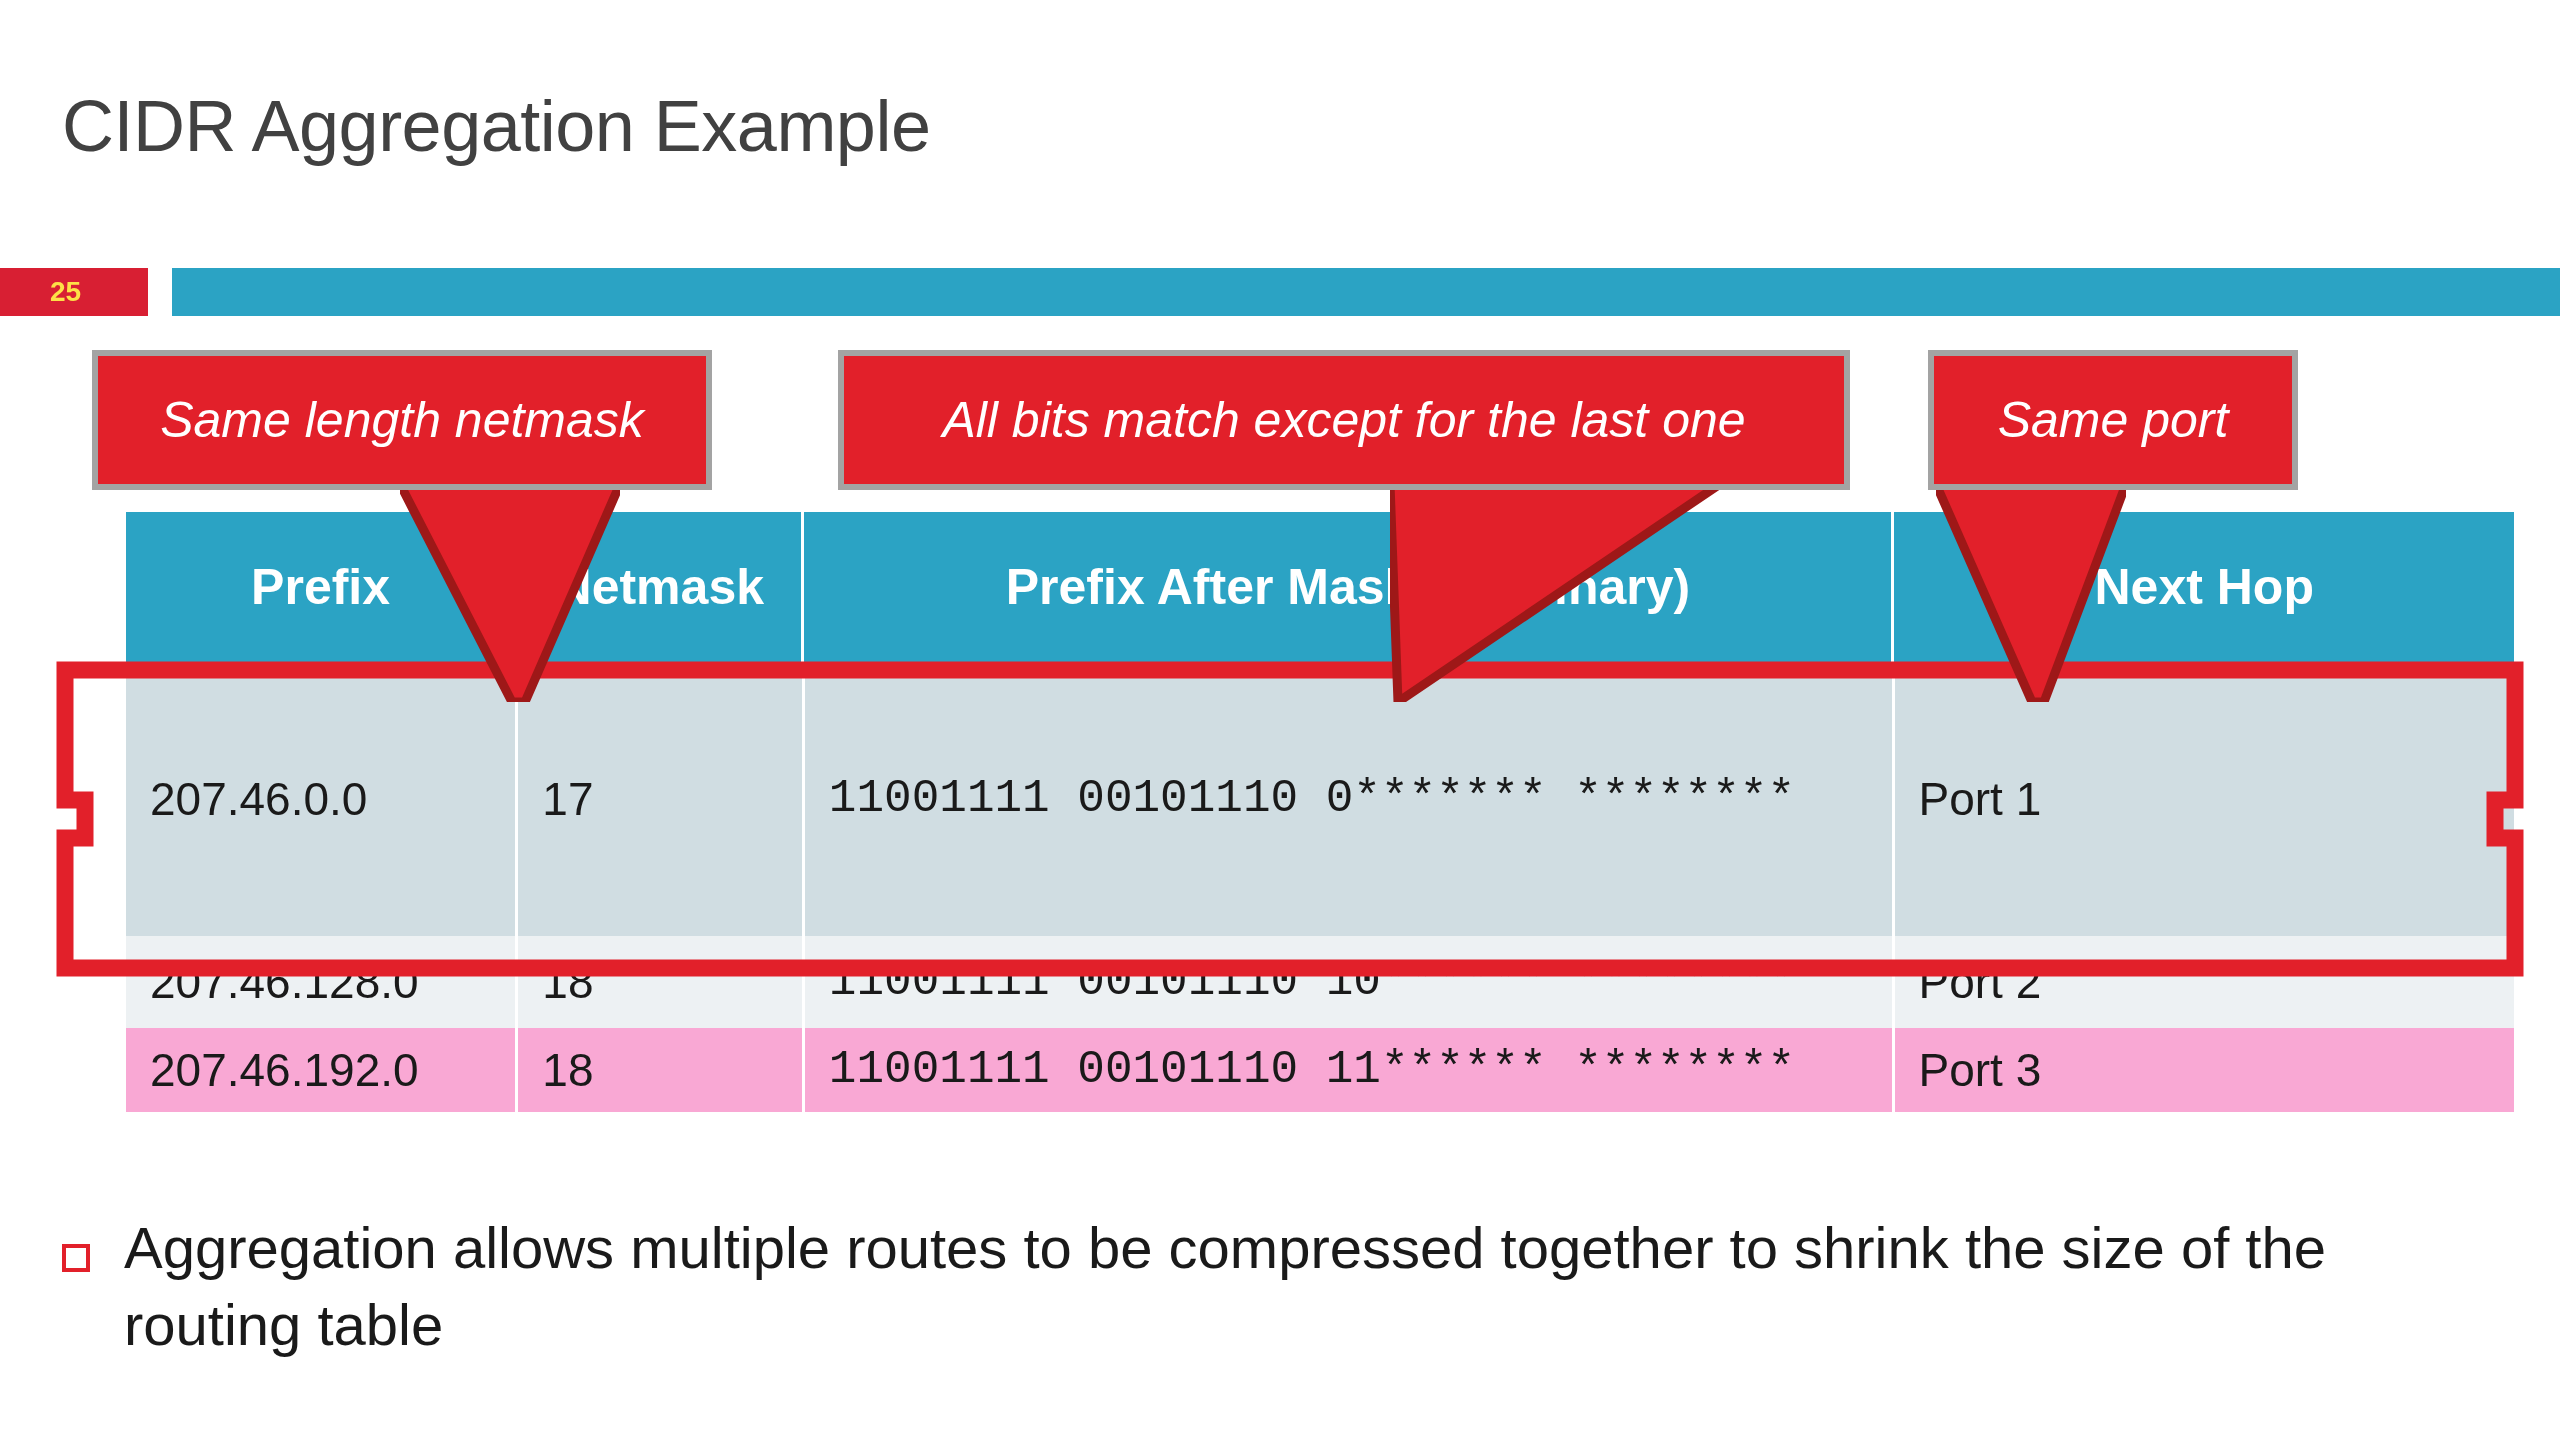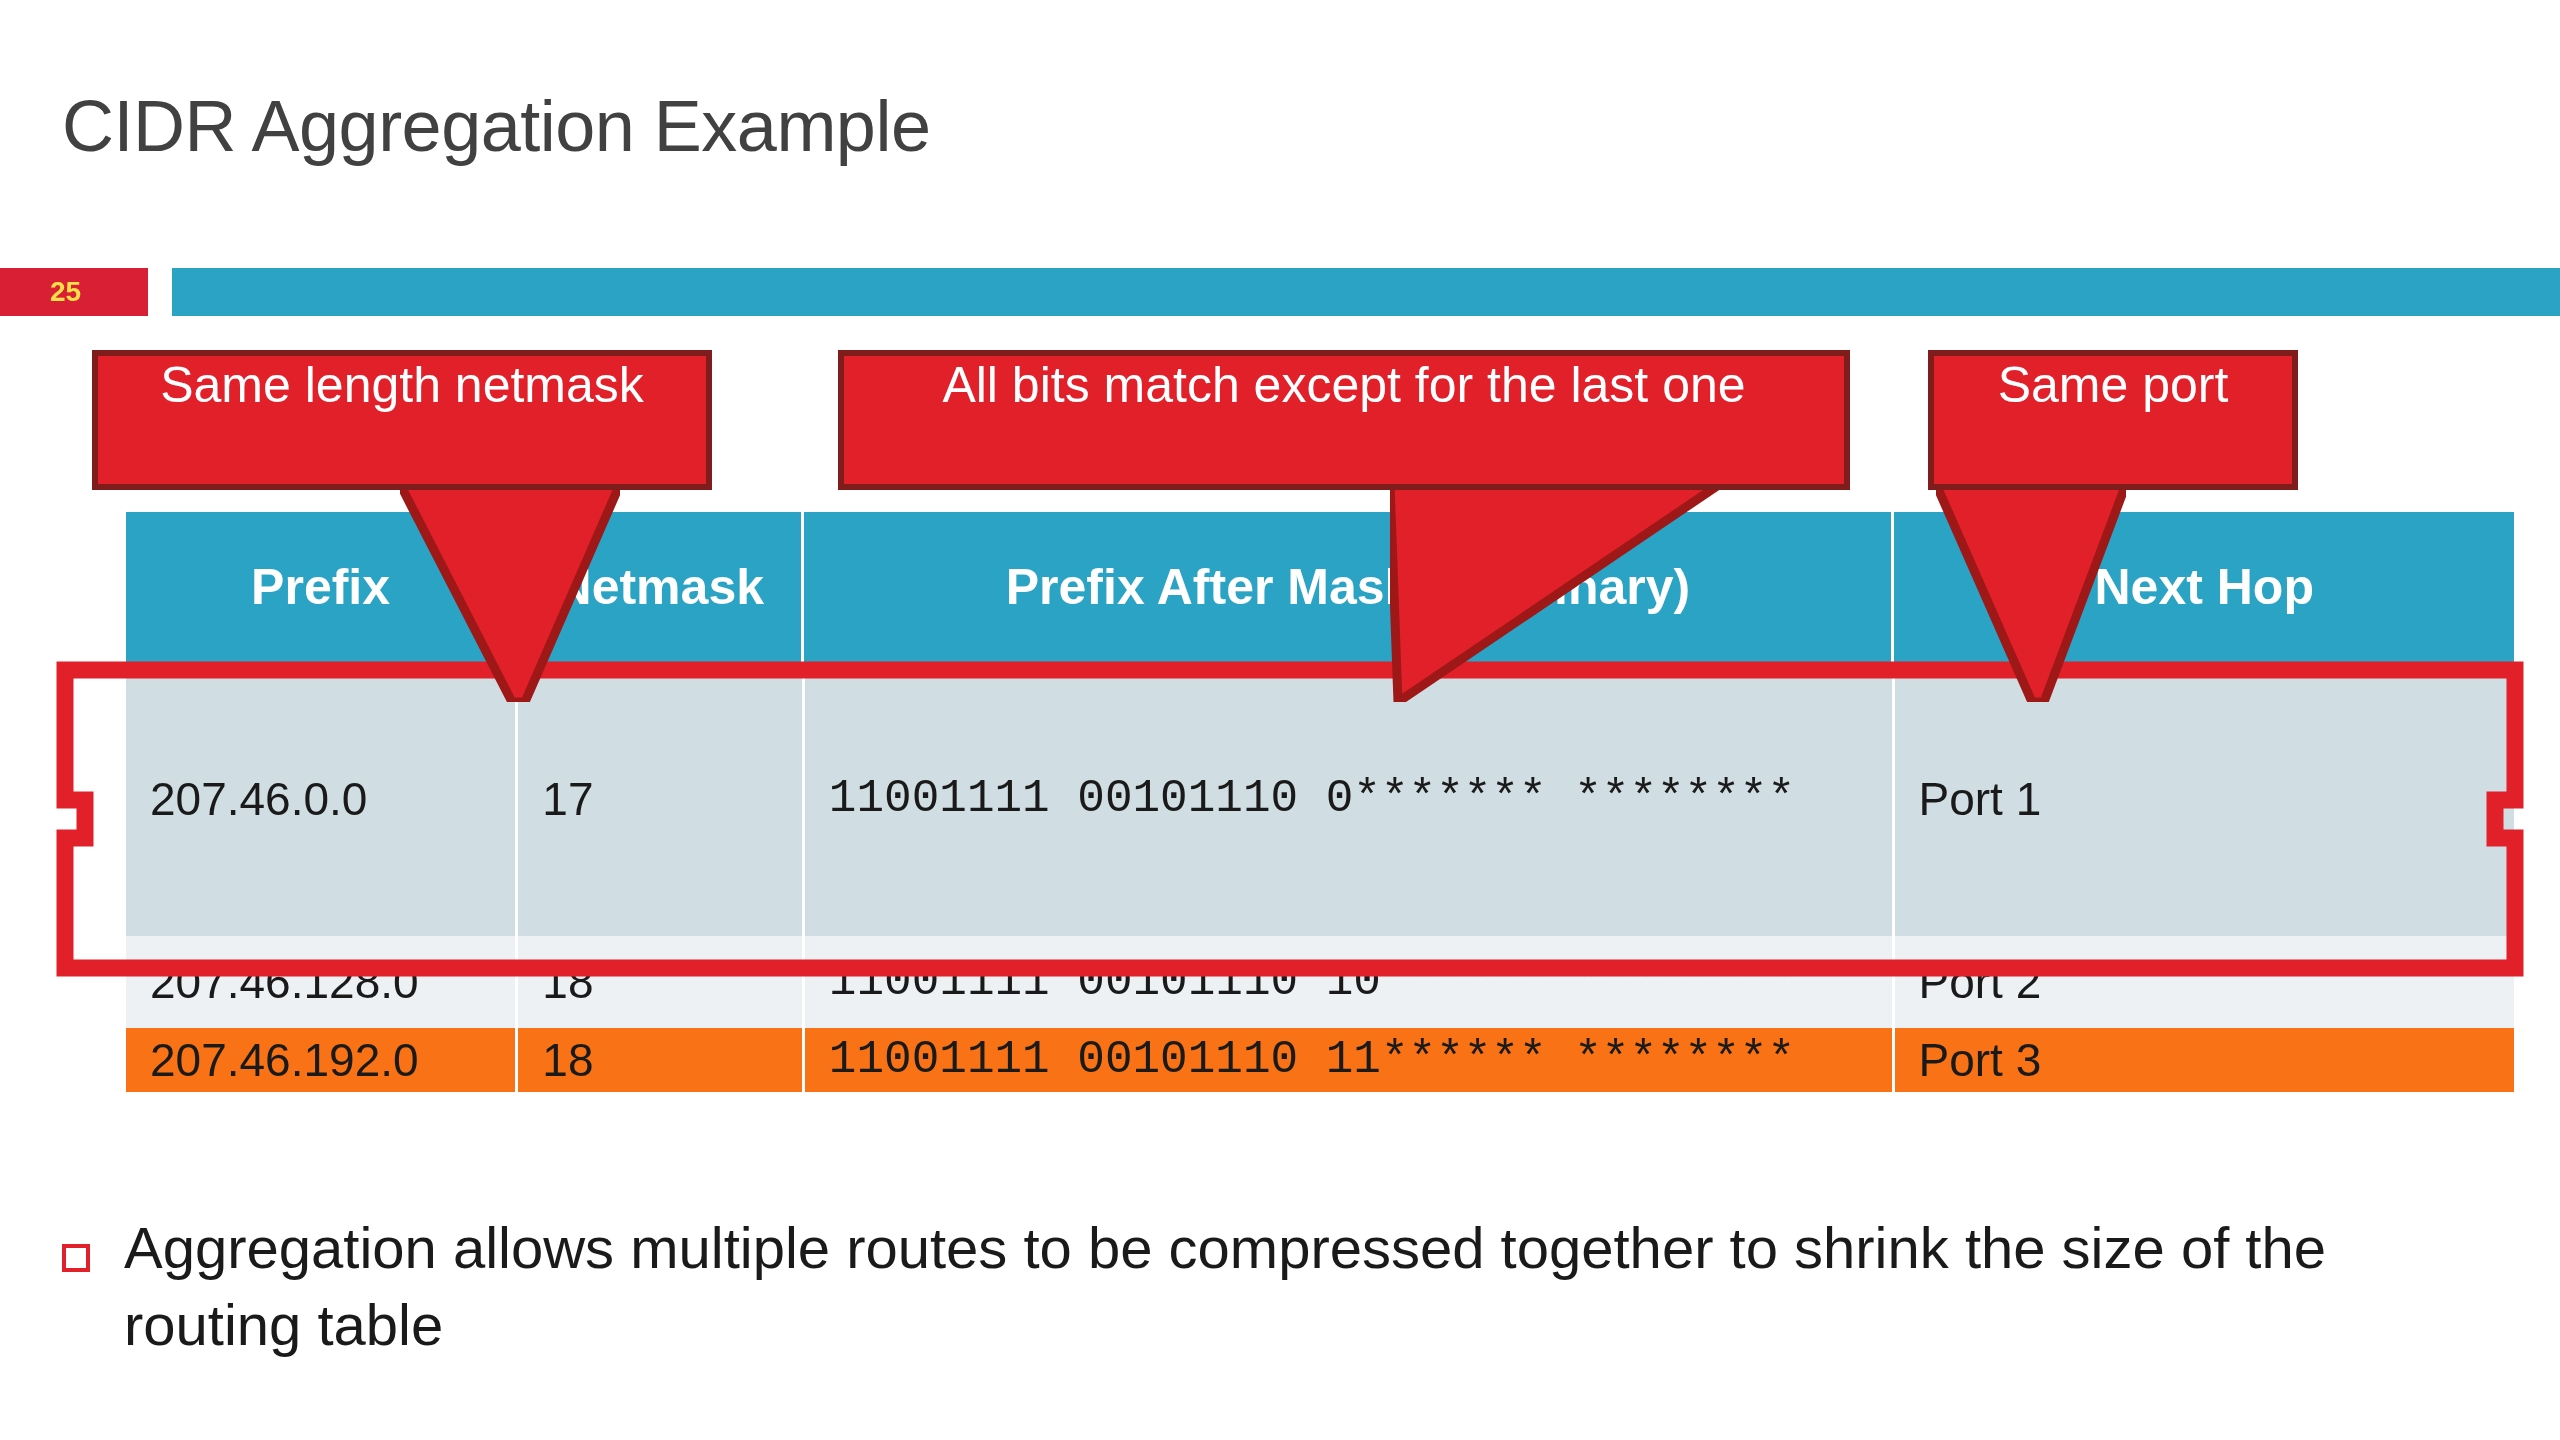--- a/index.html
+++ b/index.html
@@ -43,29 +43,30 @@
     position: absolute;
     left: 172px; top: 268px;
     width: 2388px; height: 48px;
     background: #2ba3c4;
   }
 
   
   .callout {
     position: absolute;
     background: #e2202a;
-    border: 6px solid #7f1d1d;
+    border: 6px solid #a3a3a3;
     color: #ffffff;
     display: flex;
-    align-items: flex-start;
+    align-items: center;
     justify-content: center;
     font-size: 50px;
     font-weight: 400;
     z-index: 30;
     white-space: nowrap;
+    font-style: italic;
   }
   #callout-netmask { left: 92px;  top: 350px; width: 620px;  height: 140px; }
   #callout-bits    { left: 838px; top: 350px; width: 1012px; height: 140px; }
   #callout-port    { left: 1928px;top: 350px; width: 370px;  height: 140px; }
 
   .tail { position: absolute; z-index: 29; }
   #tail-netmask { left: 400px;  top: 484px; width: 220px; height: 218px; }
   #tail-bits    { left: 1390px; top: 484px; width: 330px; height: 218px; }
   #tail-port    { left: 1936px; top: 484px; width: 190px; height: 218px; }
 
@@ -100,21 +101,21 @@
     font-size: 46px;
     color: #1a1a1a;
     padding-left: 24px;
     border-right: 3px solid #ffffff;
   }
   .trow .cell:last-child { border-right: none; }
   .mono { font-family: "Liberation Mono", monospace; font-size: 44px; letter-spacing: 0px; }
 
   #row0 { height: 274px; background: #d0dde2; }
   #row1 { height: 92px;  background: #edf1f3; }
-  #row2 { height: 64px;  background: #f97316; }
+  #row2 { height: 84px;  background: #f9a8d4; }
 
   
   .c0 { width: 400px; }
   .c1 { width: 292px; }
   .c2 { width: 1112px; }
   .c3 { width: 632px; }
 
   
   #highlight {
     position: absolute;

